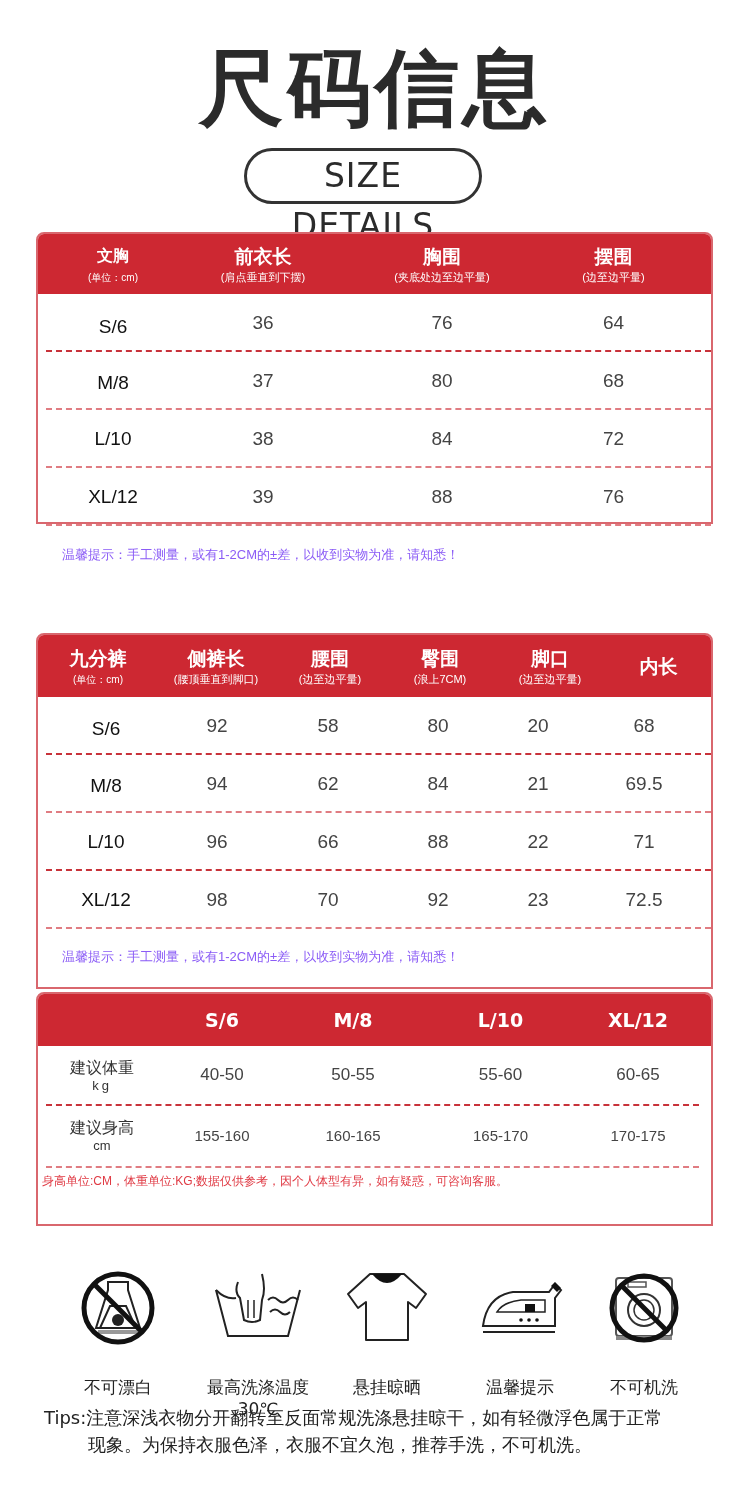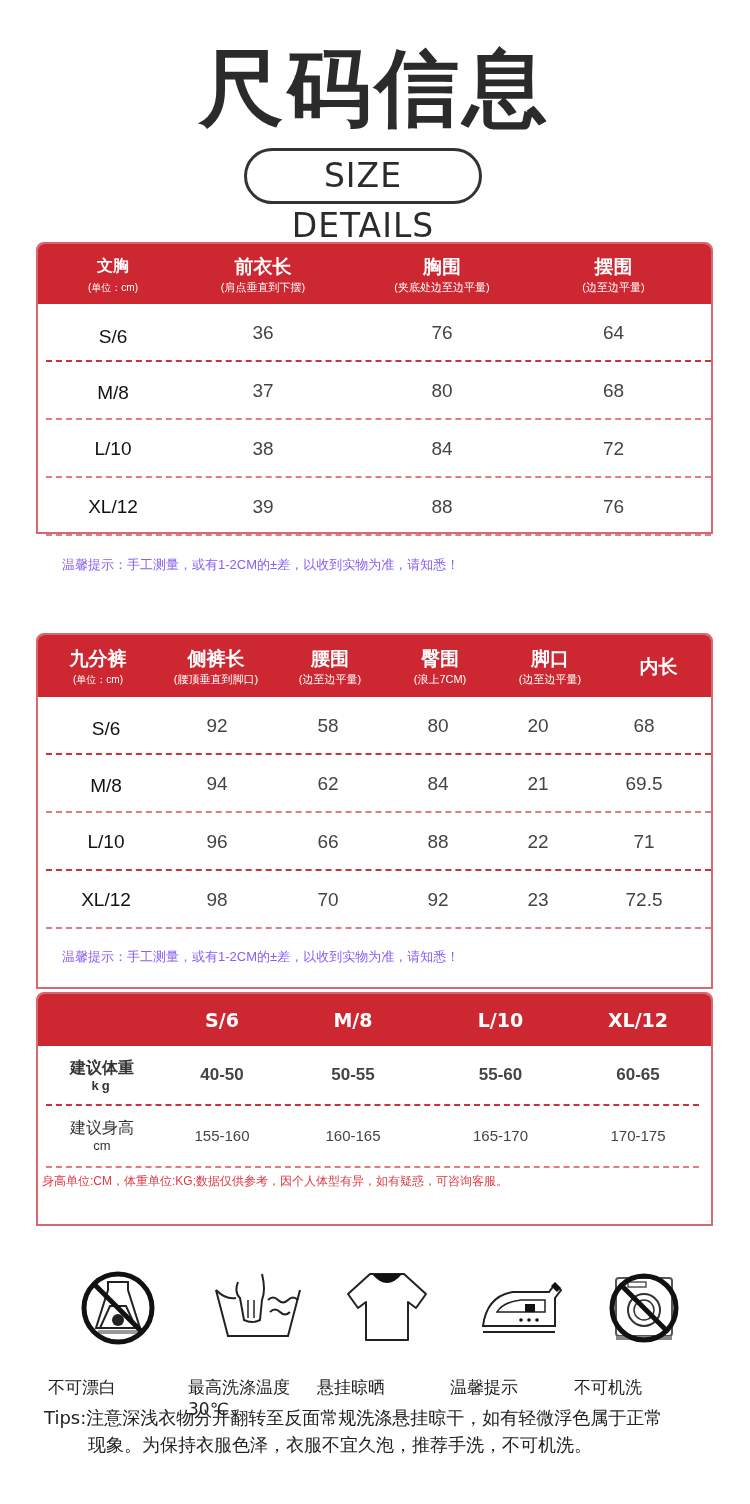--- a/index.html
+++ b/index.html
@@ -36,37 +36,37 @@
   .cell { text-align: center; font-size: 19px; color: #444; }
   .cell.first { color: #111; }
   .dash {
     position: absolute; left: 8px; right: 0; height: 0;
     border-top: 2px dashed #c8323a;
   }
   .dash.light { border-top-color: #e07c82; }
   .note { font-size: 13px; color: #8b5cf6; padding-left: 24px; }
   .note-red { font-size: 12px; color: #e03a44; padding-left: 4px; line-height: 18px; }
   .care { position: absolute; top: 1268px; left: 0; width: 750px; }
-  .care-item { position: absolute; width: 140px; }
+  .care-item { position: absolute; width: 140px; text-align: center; }
   .care-item svg { display: block; margin: 0 auto; }
   .care-label { font-size: 17px; color: #222; margin-top: 28px; font-family: "DejaVu Sans", sans-serif; }
   .tips {
     position: absolute; left: 44px; top: 1404px; width: 670px;
     font-size: 18px; color: #222; line-height: 27px;
     font-family: "DejaVu Sans", sans-serif;
   }
   .tips .line2 { padding-left: 44px; }
 </style>
 </head>
 <body>
 
 <div class="title">尺码信息</div>
 <div class="subtitle-pill">SIZE DETAILS</div>
 
-<div class="card" style="top:242px;height:292px;">
+<div class="card" style="top:232px;height:292px;">
   <div class="card-head" style="height:60px;">
     <div class="hcell" style="width:150px">
       <div class="hmain" style="font-size:16px">文胸</div>
       <div class="hsub" style="font-size:10px">(单位：cm)</div>
     </div>
     <div class="hcell" style="width:150px">
       <div class="hmain">前衣长</div>
       <div class="hsub">(肩点垂直到下摆)</div>
     </div>
     <div class="hcell" style="width:208px">
@@ -189,21 +189,21 @@
     <div class="hcell" style="width:150px">
         <div class="hmain">M/8</div>
       </div>
     <div class="hcell" style="width:145px">
         <div class="hmain">L/10</div>
       </div>
     <div class="hcell" style="width:130px">
         <div class="hmain">XL/12</div>
       </div>
   </div>
-  <div class="row" style="height:58px;font-weight:bold;">
+  <div class="row" style="height:58px;">
     <div class="cell" style="width:128px;line-height:15px">
       <div style="font-size:16px;color:#333;line-height:20px">建议体重</div>
       <div style="font-size:13px;color:#333;letter-spacing:3px">kg</div>
     </div>
     <div class="cell" style="width:112px;font-size:17px">40-50</div>
     <div class="cell" style="width:150px;font-size:17px">50-55</div>
     <div class="cell" style="width:145px;font-size:17px">55-60</div>
     <div class="cell" style="width:130px;font-size:17px">60-65</div>
     <div class="dash" style="bottom:-2px;right:12px"></div>
   </div>

